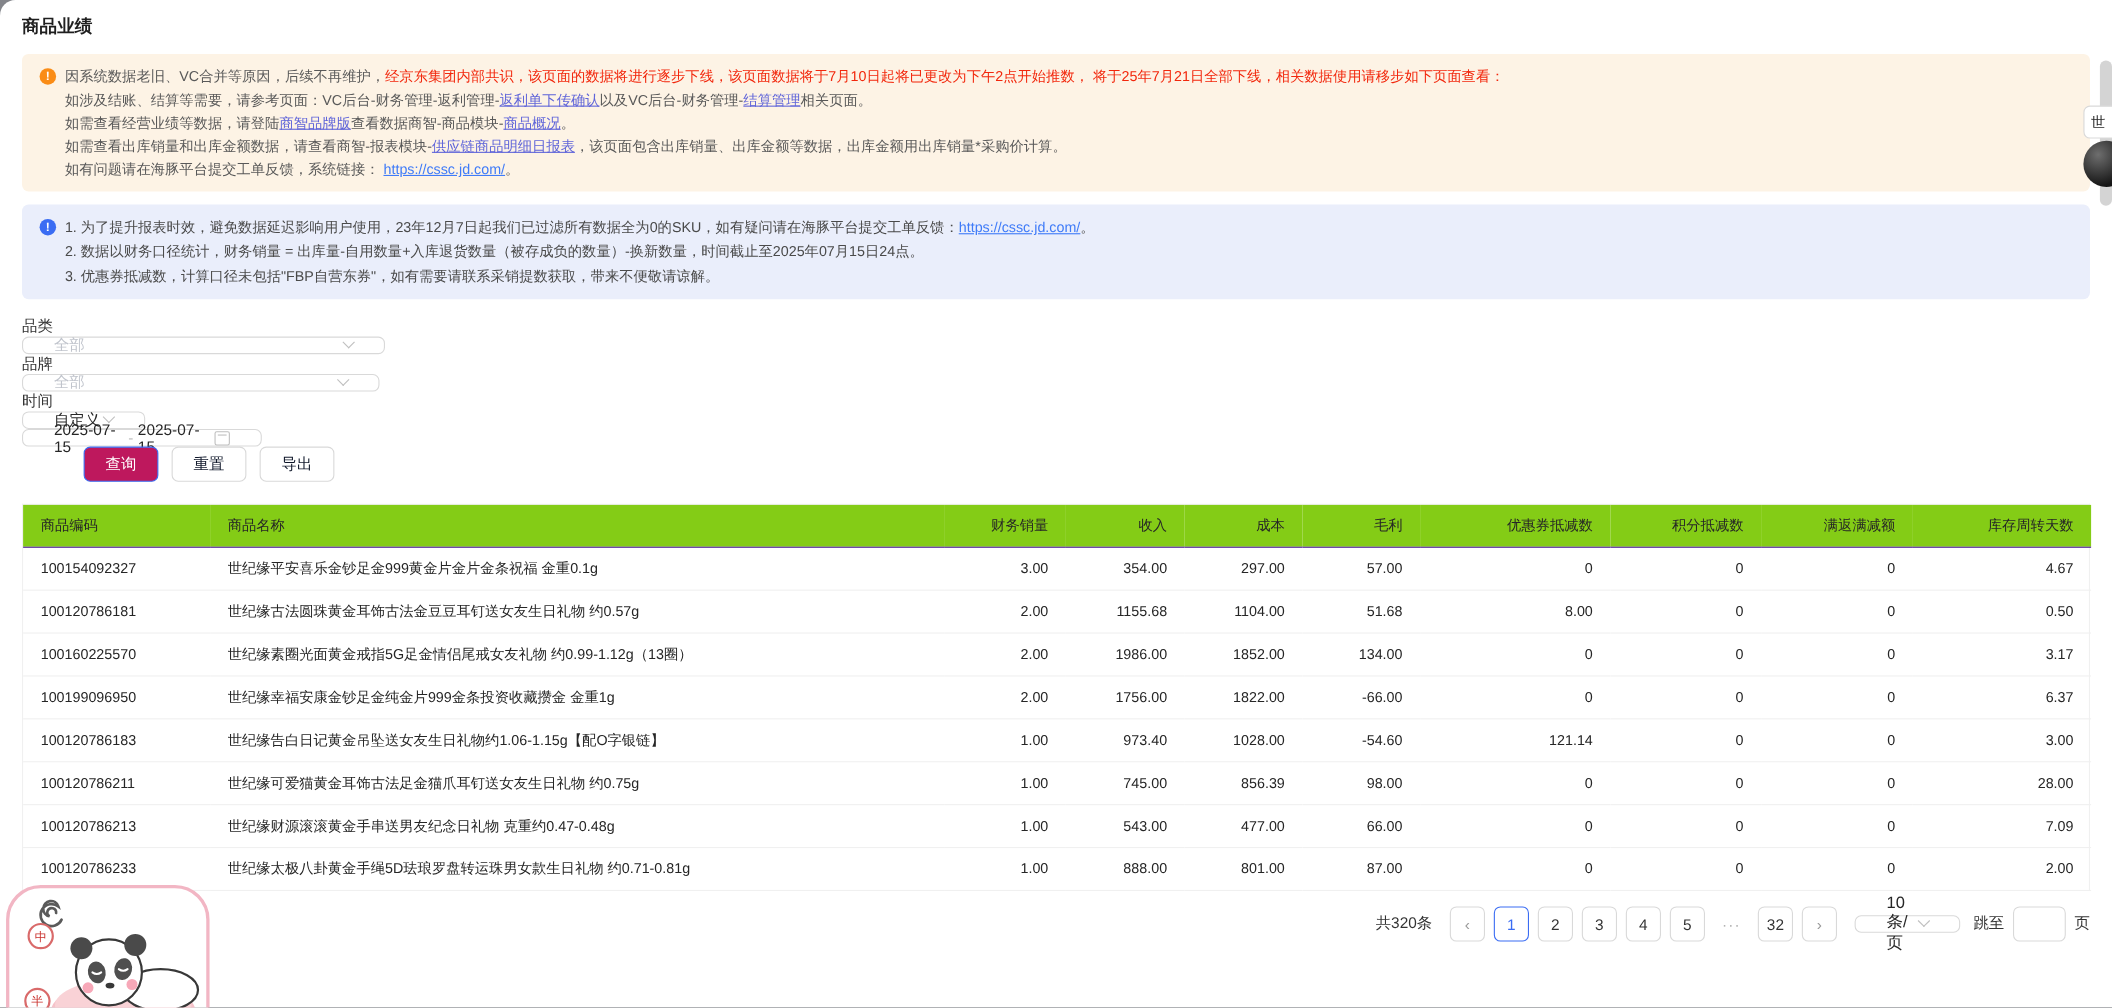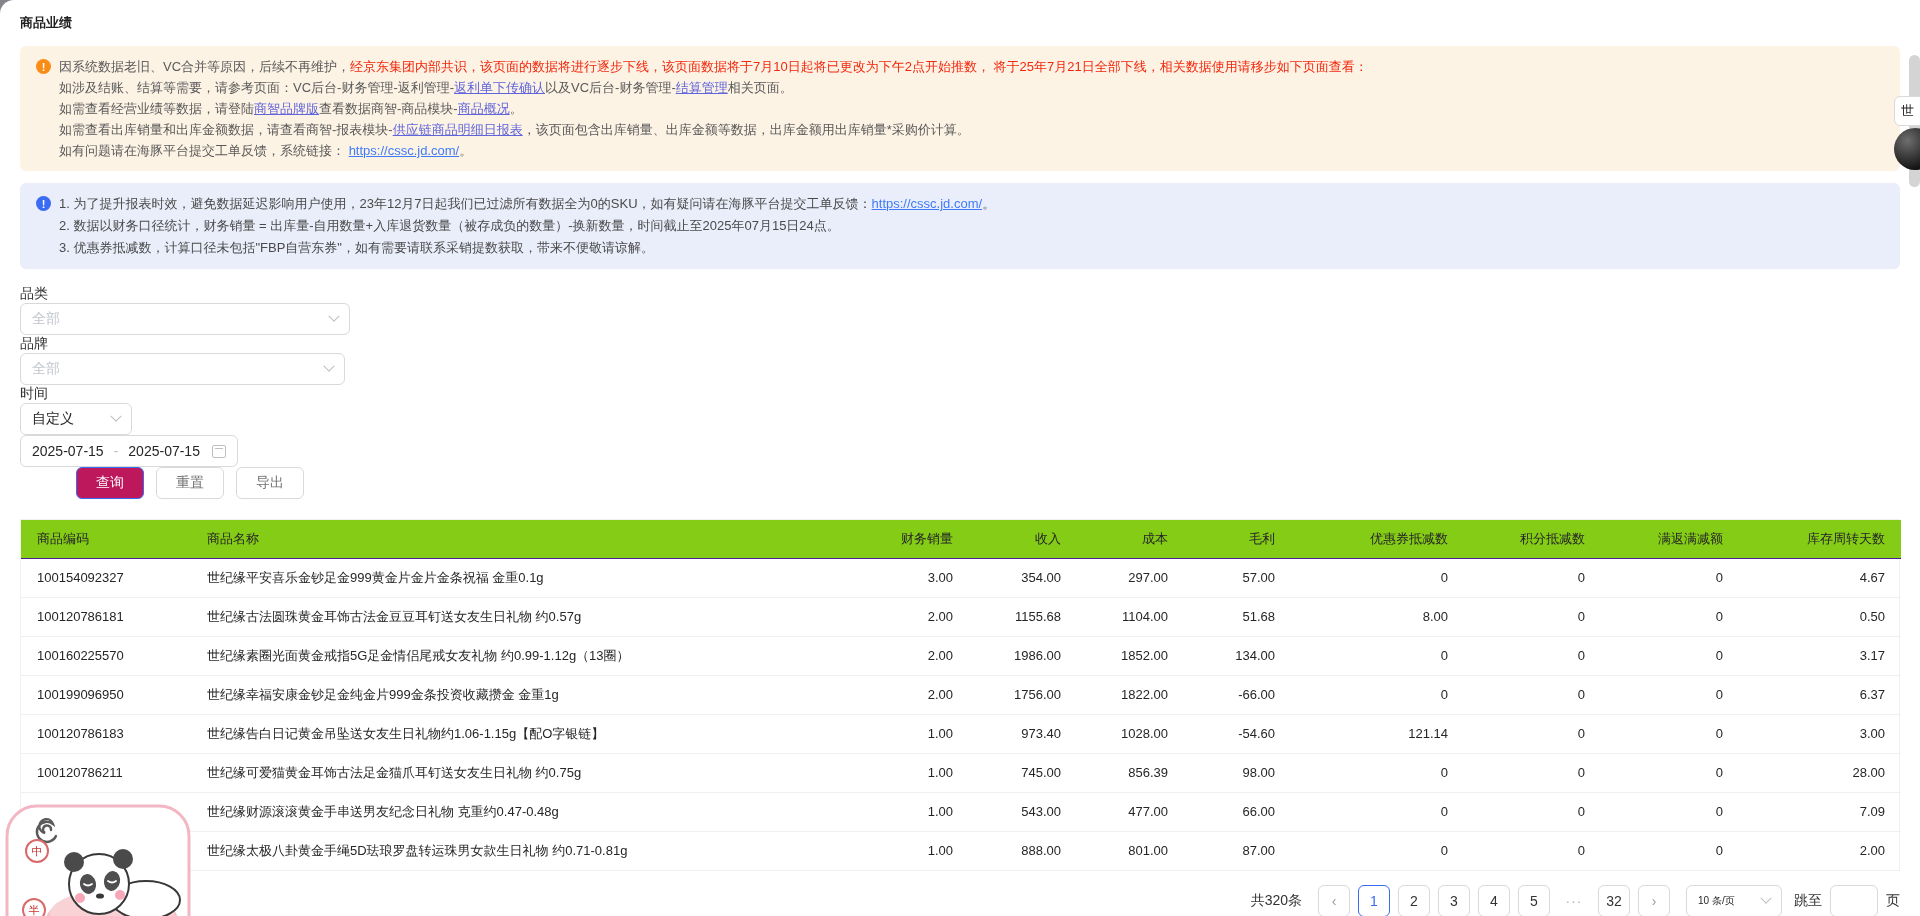--- a/index.html
+++ b/index.html
@@ -1,78 +1,78 @@
 <!DOCTYPE html>
 <html><head>
 <meta charset="utf-8">
 <style>
   * { margin:0; padding:0; box-sizing:border-box; }
   html,body { width:1920px; height:916px; overflow:hidden; background:#83858a; }
   body { font-family:"Liberation Sans","DejaVu Sans",sans-serif; color:#262626; position:relative; }
   .page { position:absolute; inset:0; background:#fff; border-top-left-radius:14px; padding:14px 20px 0 20px; z-index:1; }
 
-  .page-title { font-size:13px; font-weight:700; color:#1f1f1f; margin-bottom:14px; }
+  .page-title { font-size:16px; font-weight:700; color:#1f1f1f; margin-bottom:14px; }
 
   
   .banner { border-radius:6px; padding:10px 14px; display:flex; align-items:flex-start; }
   .banner .blines { flex:1; }
   .banner-warn { background:#fdf3e5; }
   .banner-info { background:#eaeefb; margin-top:12px; }
   .bicon { width:15px; height:15px; border-radius:50%; color:#fff; font-size:11px; font-weight:700;
            display:flex; align-items:center; justify-content:center; margin:3px 8px 0 2px; flex:none; }
   .bicon-warn { background:#fa8c16; }
   .bicon-info { background:#3a6cf3; }
   .bline { font-size:13px; line-height:21px; color:#595959; white-space:nowrap; }
   .banner-info .bline { line-height:22px; color:#4a4a4a; }
   .red { color:#f2270c; }
   a.vlink, a.blink { text-decoration:underline; cursor:pointer; }
   a.vlink { color:#6065d9; }
   a.blink { color:#3f7bf8; }
 
   
   .filters { display:flex; align-items:flex-start; margin-top:16px; font-size:14px; color:#333;flex-direction:column; }
   .flabel { margin-right:12px; white-space:nowrap; }
-  .sel { height:32px; border:1px solid #d9d9d9; border-radius:6px; background:#fff; display:flex;
-         align-items:center; padding:0 11px; cursor:pointer; }
+  .sel { height:16px; border:1px solid #d9d9d9; border-radius:6px; background:#fff; display:flex;
+         align-items:center; padding:0 28px; cursor:pointer; }
   .sel .ph { color:#c0c4cc; }
   .sel .val { color:#262626; }
   .chev { width:8px; height:8px; border-right:1.5px solid #bfbfbf; border-bottom:1.5px solid #bfbfbf;
           transform:rotate(45deg) translate(-2px,-2px); margin-left:auto; flex:none; }
   .sel-cat { width:330px; margin-right:40px; }
   .sel-brand { width:325px; margin-right:32px; }
   .sel-preset { width:112px; margin-right:4px; }
   .daterange { width:218px; justify-content:space-between; cursor:text; }
   .daterange .dt { color:#262626; }
   .daterange .dsep { color:#bfbfbf; margin:0 4px; }
   .cal { width:14px; height:13px; border:1.5px solid #bfbfbf; border-radius:2px; position:relative; flex:none; margin-left:6px;}
   .cal:before { content:""; position:absolute; left:2px; right:2px; top:2px; border-top:1.5px solid #bfbfbf; }
   .fbtns { display:flex; gap:12px; margin-left:56px; }
   .btn { height:32px; padding:0 19px; border-radius:6px; font-size:14px; border:1px solid #d9d9d9;
-         background:#fff; color:#737373; cursor:pointer; font-family:inherit; }
+         background:#fff; color:#0f172a; cursor:pointer; font-family:inherit; }
   .btn-primary { background:#be185d; border-color:#3a6cf3; color:#fff; }
 
   
   .tablewrap { margin-top:20px; border:1px solid #f0f0f0; border-bottom:none; }
   table { width:100%; border-collapse:collapse; table-layout:fixed; font-size:13px; }
   thead th { background:#84cc16; height:38px; font-weight:400; color:#262626; text-align:right;
              padding:0 16px 0 0; border-bottom:1px solid #4c1d95; white-space:nowrap; }
   thead th.l { text-align:left; padding:0 0 0 16px; }
   tbody td { height:39px; border-bottom:1px solid #f0f0f0; color:#262626; white-space:nowrap;
              overflow:hidden; text-overflow:ellipsis; text-align:right; padding:0 16px 0 0; }
   tbody td.c-code, tbody td.c-name { text-align:left; padding:0 8px 0 16px; }
 
   
   .pager { display:flex; align-items:center; justify-content:flex-end; gap:8px; margin-top:14px; font-size:14px; color:#333; }
   .total { margin-right:8px; }
   .pg-item { min-width:32px; height:32px; border:1px solid #d9d9d9; border-radius:6px; background:#fff;
              color:#333; font-size:14px; cursor:pointer; font-family:inherit; }
   .pg-item.active { border-color:#3a6cf3; color:#3a6cf3; }
   .pg-item.ellipsis { border:none; color:#b3b3b3; letter-spacing:1px; cursor:default; }
   .pg-nav { color:#999; }
-  .sizesel { width:96px; margin-left:8px; font-size:10px; }
+  .sizesel { width:96px; margin-left:8px; font-size:15px; }
   .jump { display:flex; align-items:center; gap:8px; margin-left:4px; }
   .jump input { width:48px; height:32px; border:1px solid #d9d9d9; border-radius:6px; outline:none;
                 font-size:14px; text-align:center; font-family:inherit; }
 
   
   .scroll-thumb { position:absolute; right:0; top:55px; width:11px; height:132px; background:#d4d4d4;
                   border-radius:6px; z-index:2; }
   .side-tab { position:absolute; right:-8px; top:96px; width:34px; height:30px; background:#fff;
               border:1px solid #d9d9d9; border-radius:6px; font-size:13px; color:#262626;
               display:flex; align-items:center; padding-left:6px; z-index:3; cursor:pointer; }

